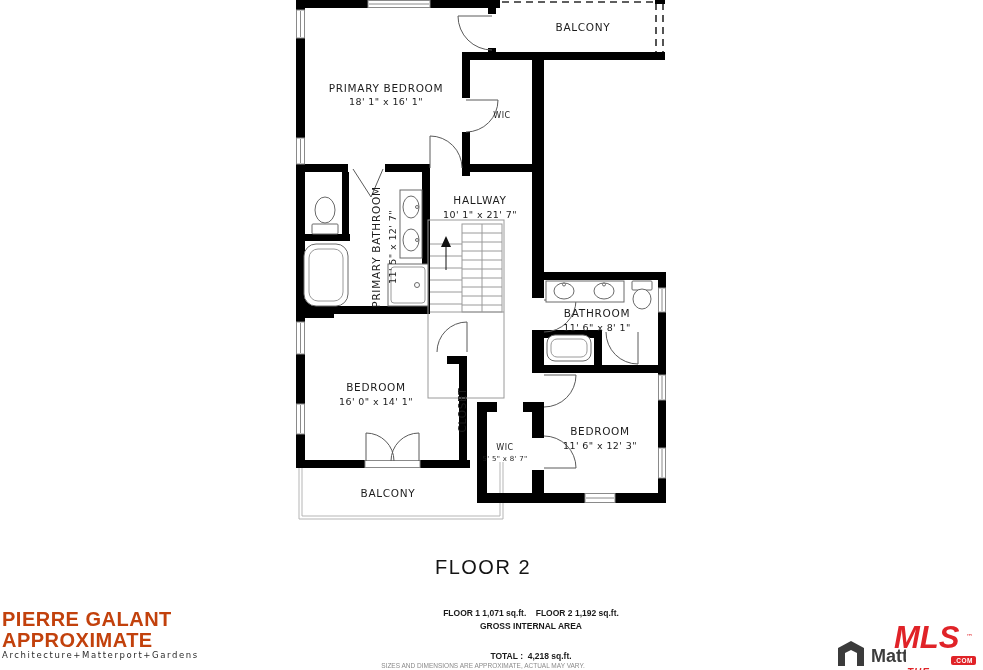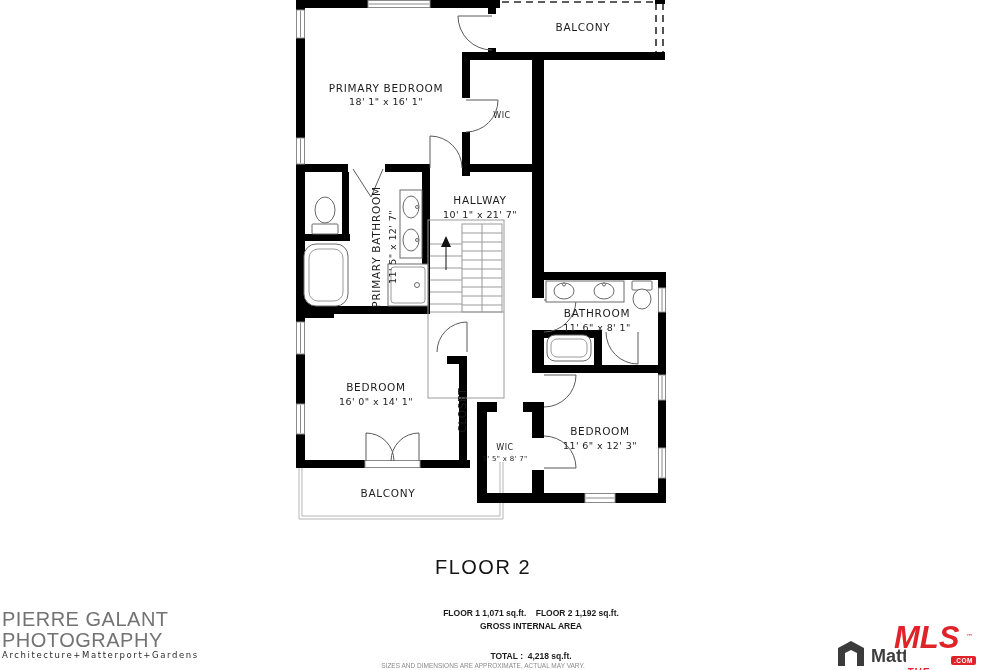--- a/index.html
+++ b/index.html
@@ -11,22 +11,22 @@
   .room-dims{font-size:9.5px;letter-spacing:.4px;}
   .room-name-sm{font-size:8px;letter-spacing:.5px;}
   .room-dims-sm{font-size:7px;letter-spacing:.3px;}
   .abs{position:absolute;}
   .floor-title{left:0;width:966px;top:556px;text-align:center;font-size:20px;
                letter-spacing:1.5px;color:#141414;font-family:"Liberation Sans",sans-serif;}
   .fline{left:0;width:966px;text-align:center;white-space:pre;font-weight:bold;
          font-size:8.5px;color:#1a1a1a;font-family:"Liberation Sans",sans-serif;margin-left:48px;}
   .fdisc{left:0;width:966px;text-align:center;white-space:pre;font-size:6.5px;
          color:#8a8a8a;font-family:"Liberation Sans",sans-serif;}
-  .pg{left:2px;font-family:"Liberation Sans",sans-serif;font-weight:normal;
-      font-size:20px;letter-spacing:.5px;color:#737373;line-height:21px;}
+  .pg{left:2px;font-family:"Liberation Sans",sans-serif;font-weight:bold;
+      font-size:20px;letter-spacing:.5px;color:#c2410c;line-height:21px;}
   .pg-tag{left:2px;top:650px;font-family:"DejaVu Sans",sans-serif;font-size:8.5px;
           letter-spacing:1.6px;color:#2b2b2b;}
   .mp-text{left:871px;top:646px;font-family:"Liberation Sans",sans-serif;font-weight:bold;
            font-size:18px;color:#3d3d3d;z-index:1;}
   .mls{left:893px;top:611px;width:90px;height:59px;z-index:2;}
   .mls-whitebox{position:absolute;left:13px;top:2px;width:66px;height:57px;background:#fff;}
   .mls-the{position:absolute;left:14px;top:24px;font:italic bold 10px "Liberation Sans",sans-serif;
            color:#e02328;letter-spacing:1px;margin-top:32px;}
   .mls-big{position:absolute;left:1px;top:11px;font:italic bold 31px "Liberation Sans",sans-serif;
            color:#e02328;line-height:31px;
@@ -232,21 +232,21 @@
   </svg>
 
   <div class="abs floor-title">FLOOR 2</div>
   <div class="abs fline" style="top:621px">GROSS INTERNAL AREA</div>
   <div class="abs fline" style="top:608px">FLOOR 1 1,071 sq.ft.    FLOOR 2 1,192 sq.ft.</div>
   <div class="abs fline" style="top:651px">TOTAL :  4,218 sq.ft.</div>
   <div class="abs fdisc" style="top:662px">SIZES AND DIMENSIONS ARE APPROXIMATE, ACTUAL MAY VARY.</div>
 
   <div>
     <div class="abs pg" style="top:609px">PIERRE GALANT</div>
-    <div class="abs pg" style="top:630px">PHOTOGRAPHY</div>
+    <div class="abs pg" style="top:630px">APPROXIMATE</div>
     <div class="abs pg-tag">Architecture+Matterport+Gardens</div>
   </div>
 
   <svg class="abs" style="left:835px;top:639px" width="32" height="30" viewBox="0 0 32 30">
     <path d="M3 27 V9 L16 2 L29 9 V27 H22 V14 L16 11 L10 14 V27 Z" fill="#3b3b3b"></path>
   </svg>
   <div class="abs mp-text">Matterport</div>
 
   <div class="abs mls">
     <div class="mls-whitebox"></div>

